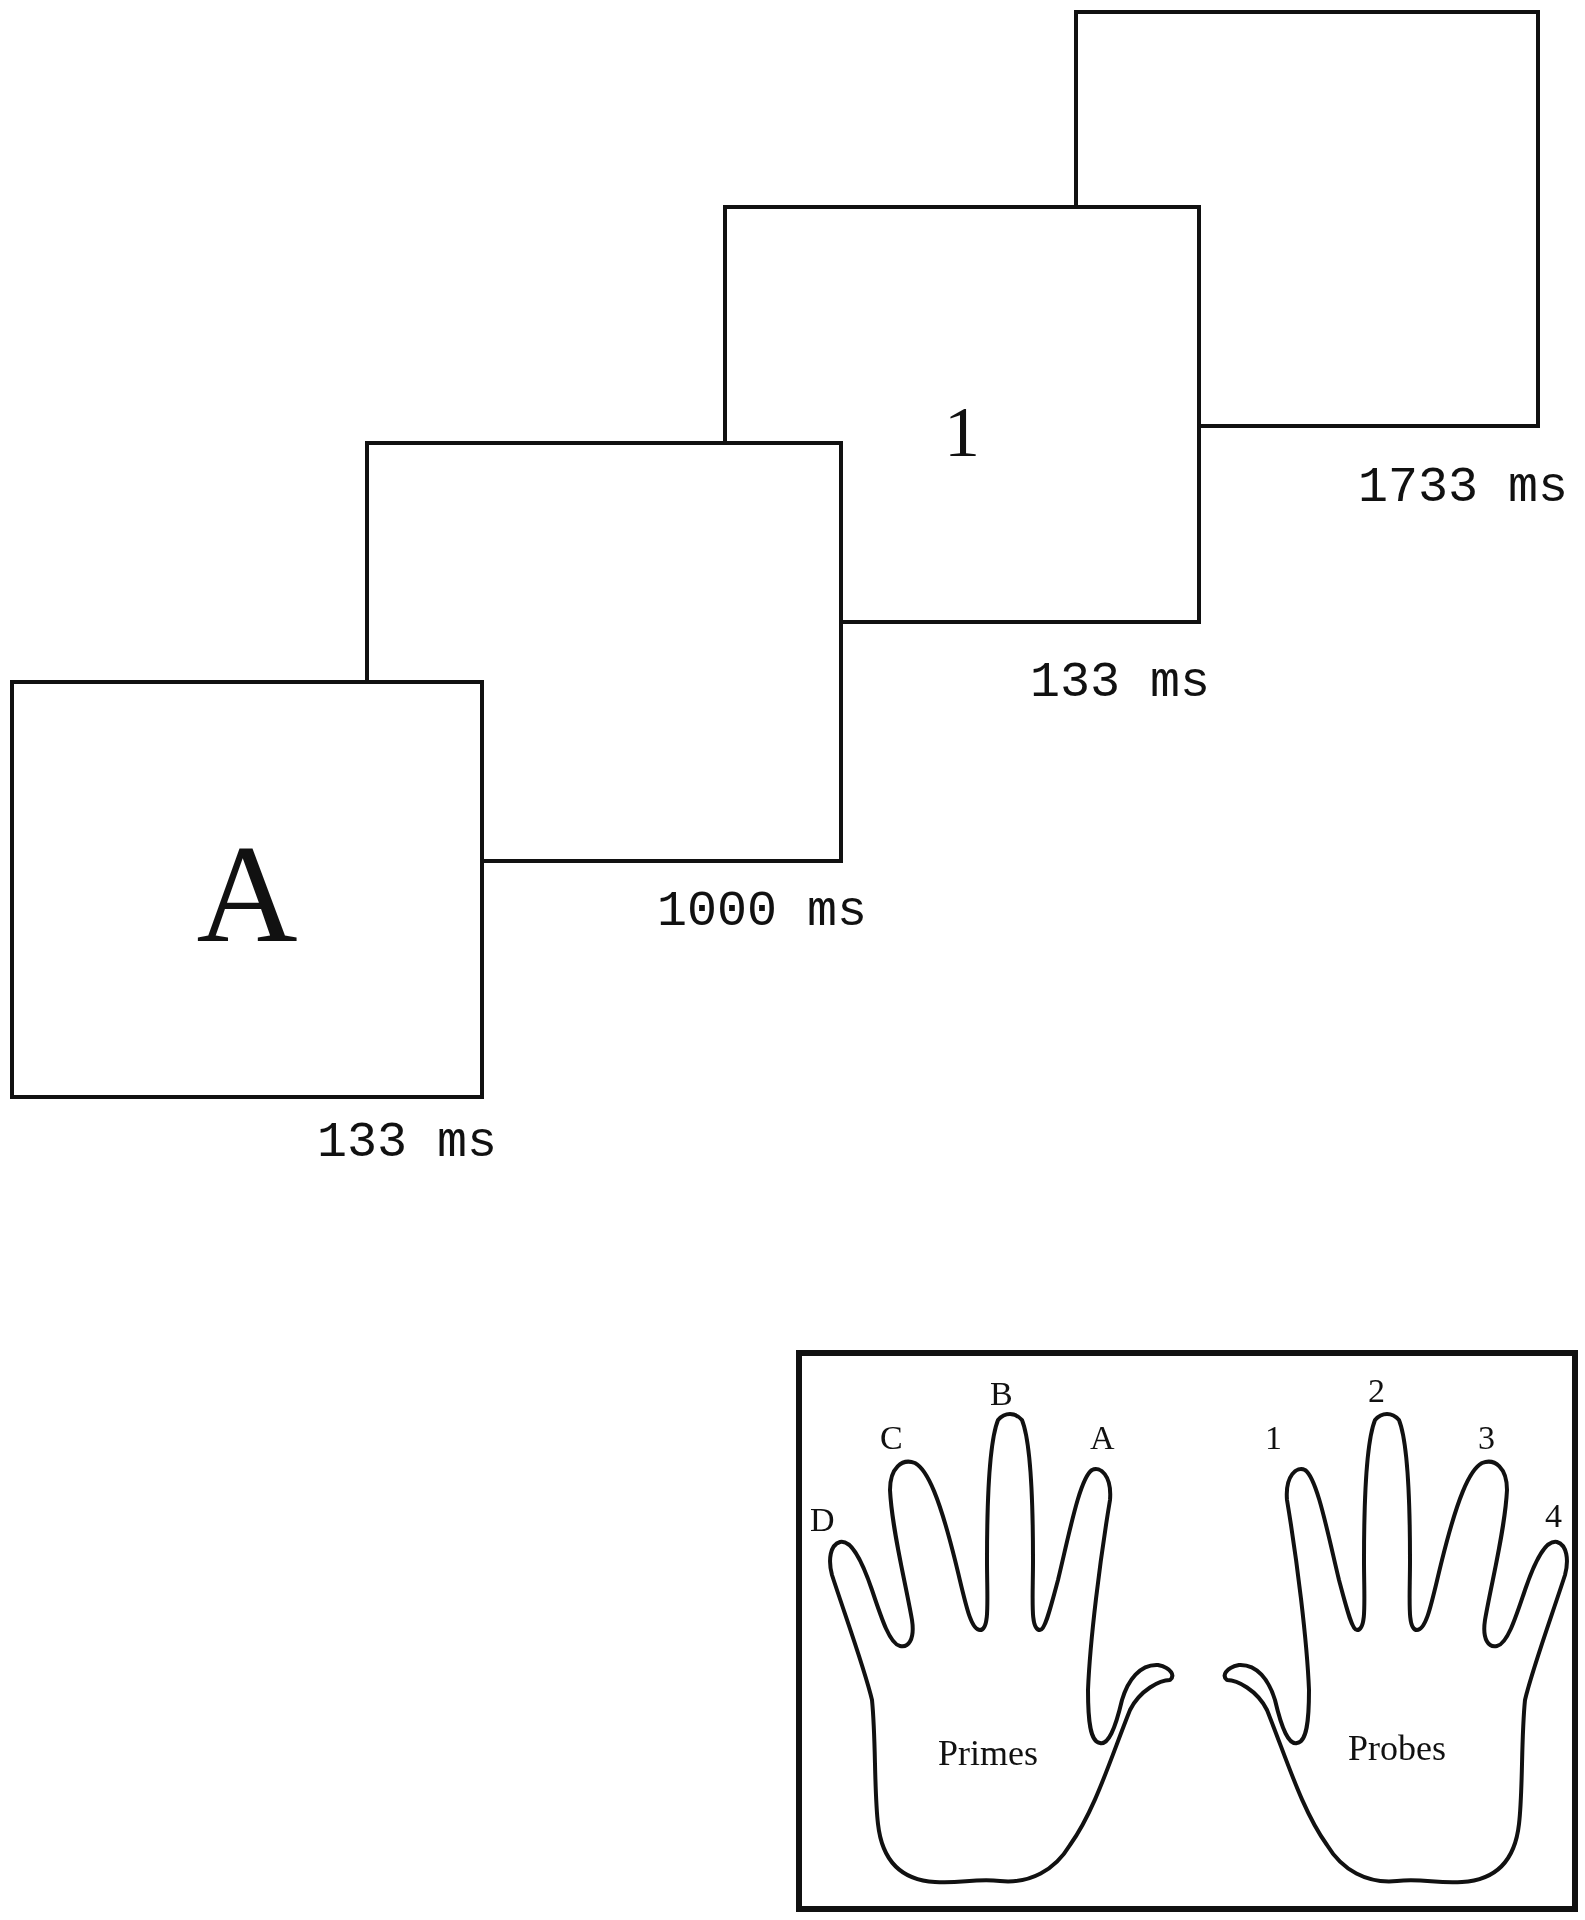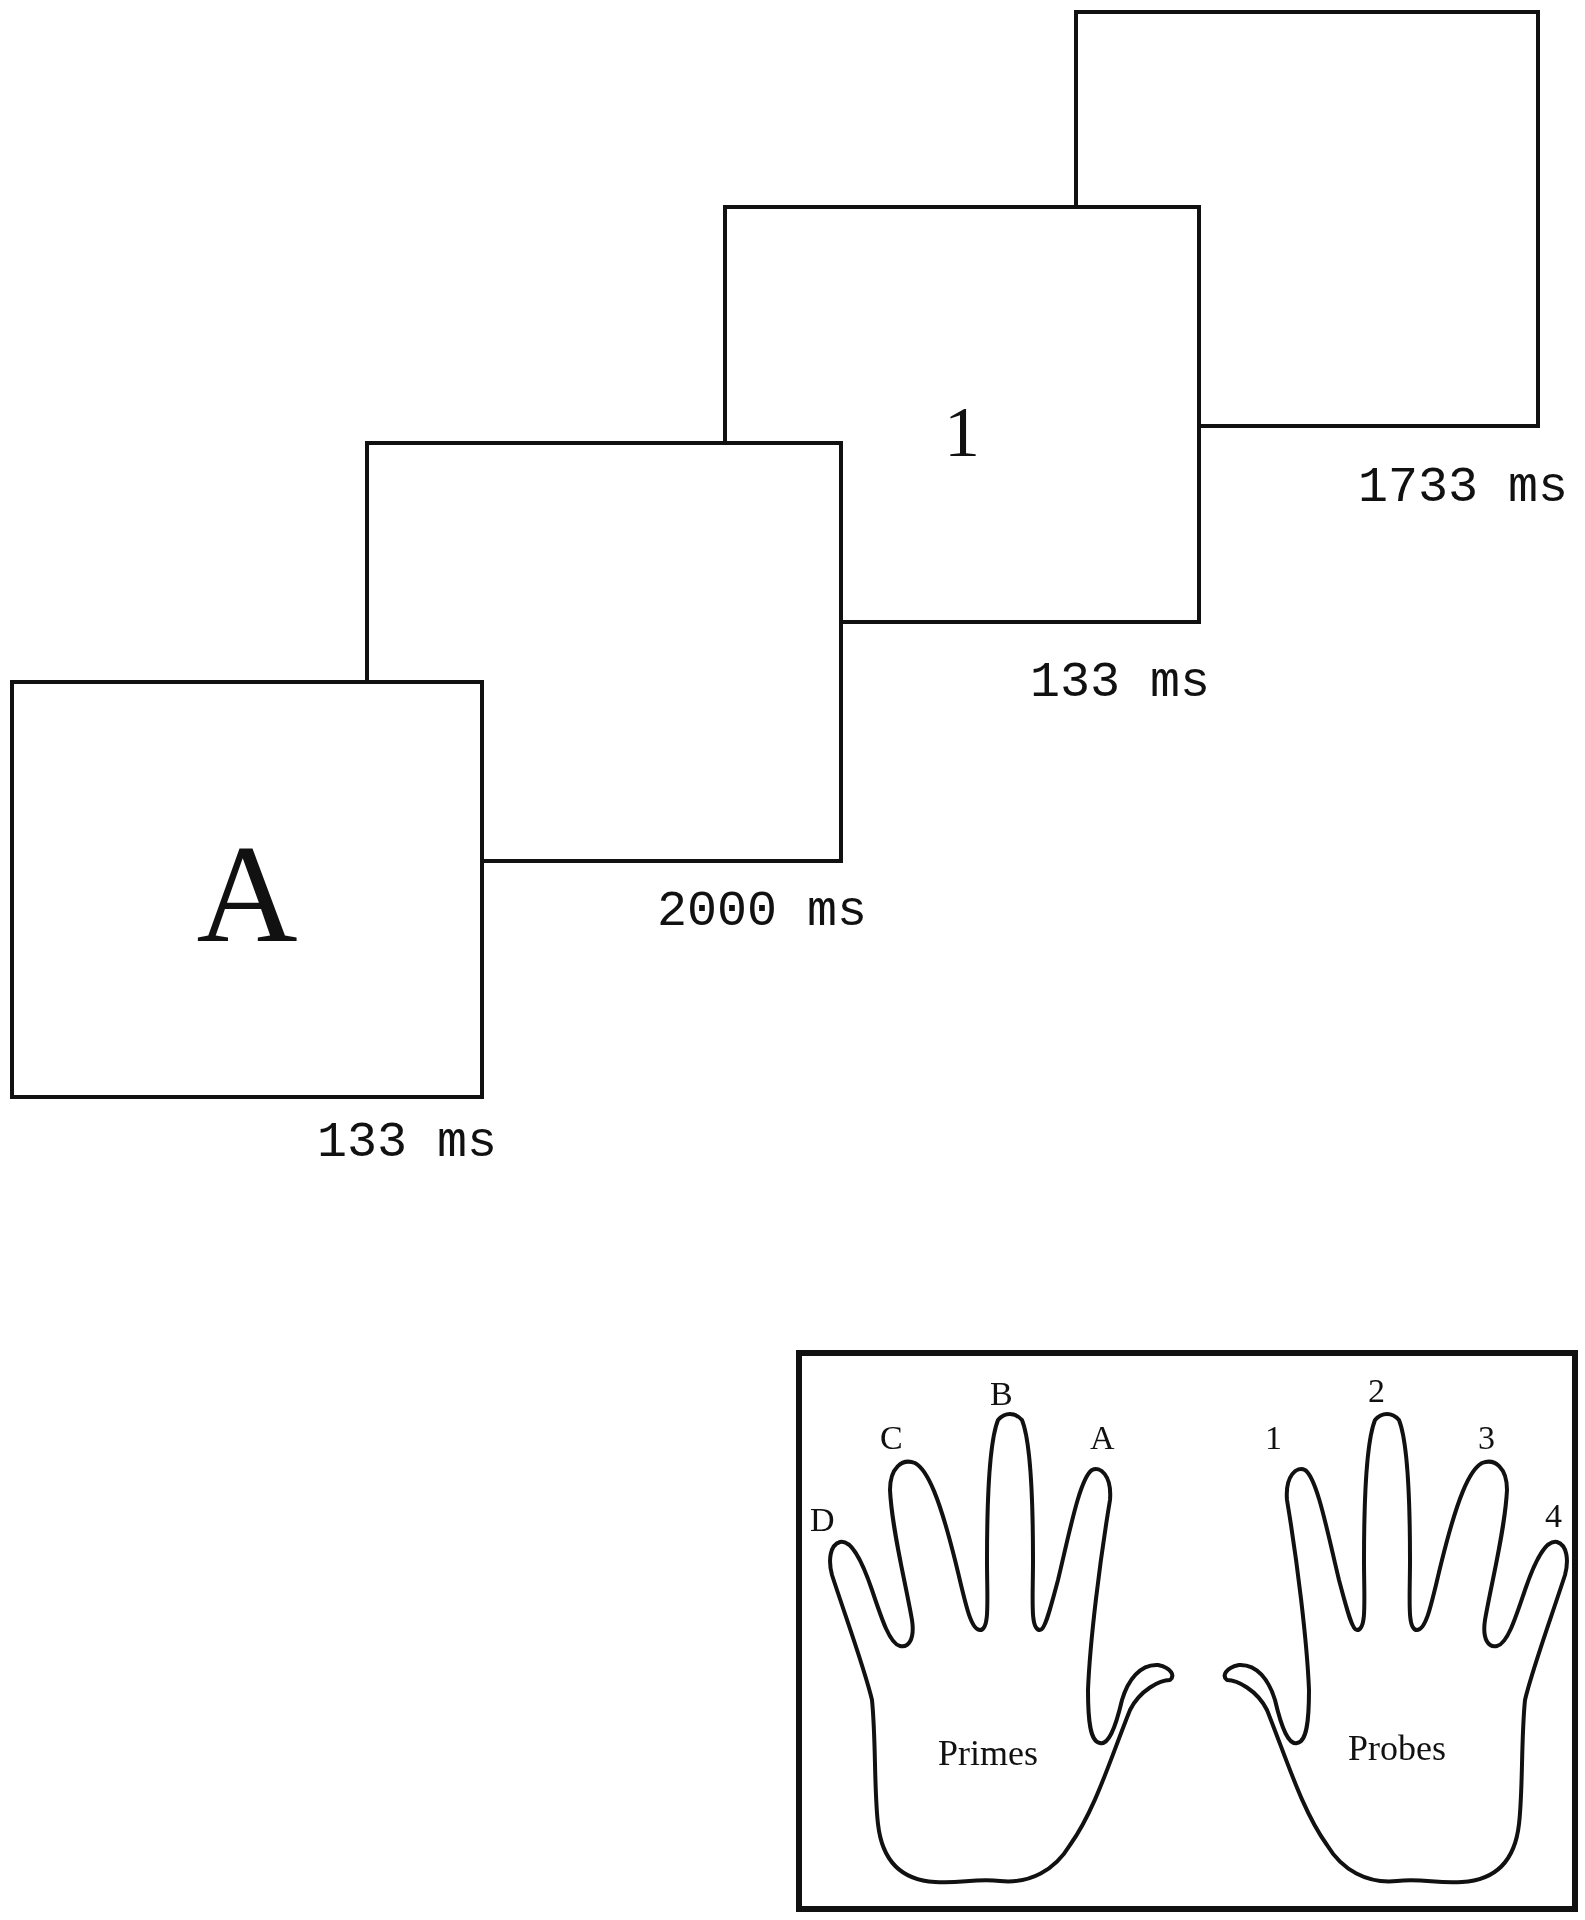--- a/index.html
+++ b/index.html
@@ -17,21 +17,21 @@
 
 <div class="frame" style="left:1074px; top:10px; width:466px; height:418px;"></div>
 <div class="dur" style="left:1358px; top:463px;">1733 ms</div>
 
 <div class="frame" style="left:723px; top:205px; width:478px; height:419px;">
   <div class="stim" style="top:182px; font-size:72px;">1</div>
 </div>
 <div class="dur" style="left:1030px; top:658px;">133 ms</div>
 
 <div class="frame" style="left:365px; top:441px; width:478px; height:422px;"></div>
-<div class="dur" style="left:657px; top:887px;">2000 ms</div>
+<div class="dur" style="left:657px; top:887px;">1000 ms</div>
 
 <div class="frame" style="left:10px; top:680px; width:474px; height:419px;">
   <div class="stim" style="top:140px; font-size:140px; line-height:1;">A</div>
 </div>
 <div class="dur" style="left:317px; top:1118px;">133 ms</div>
 
 <div class="hands-box">
   <svg class="hands-svg" width="770" height="550" viewBox="802 1356 770 550">
 
     <path fill="none" stroke="#111" stroke-width="4" stroke-linejoin="round" stroke-linecap="round" d="M 878 1824

